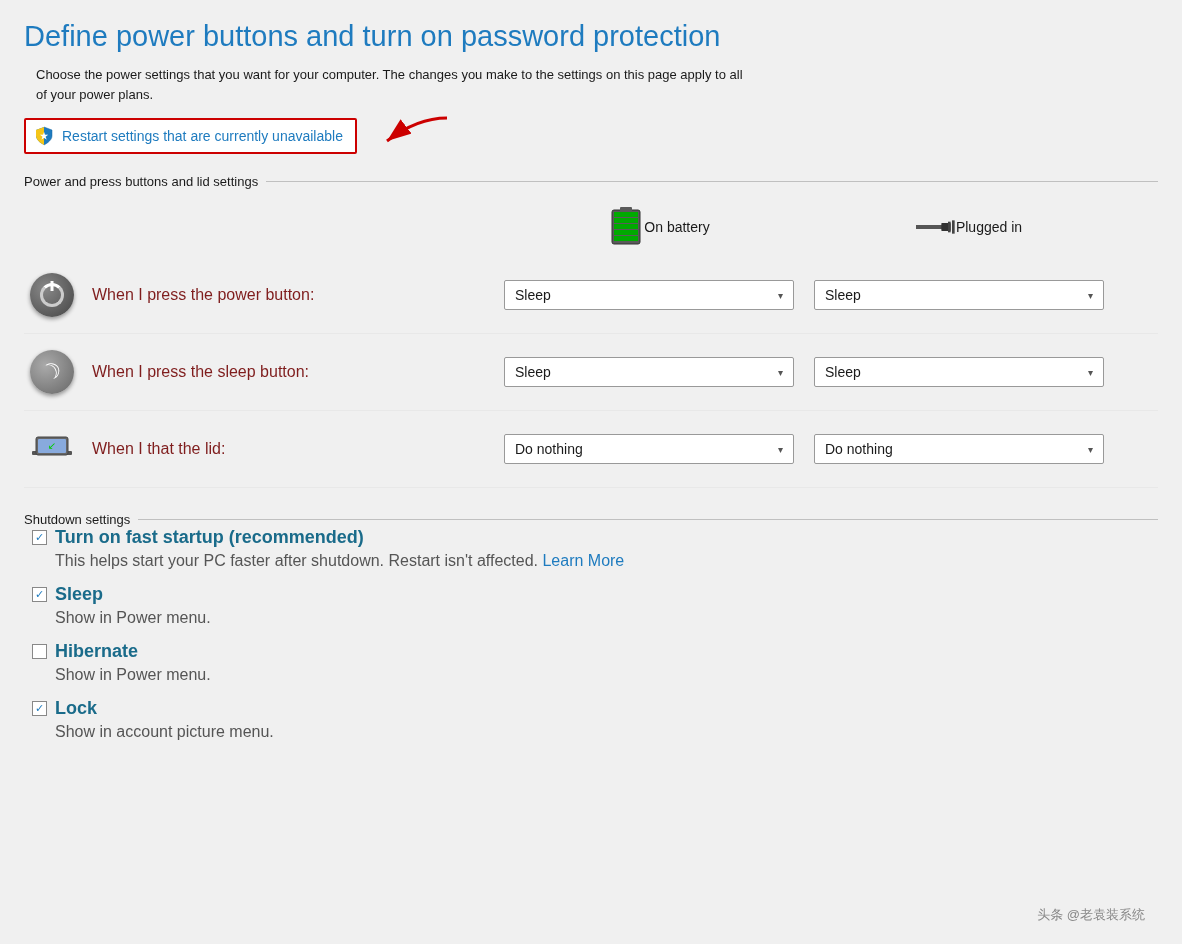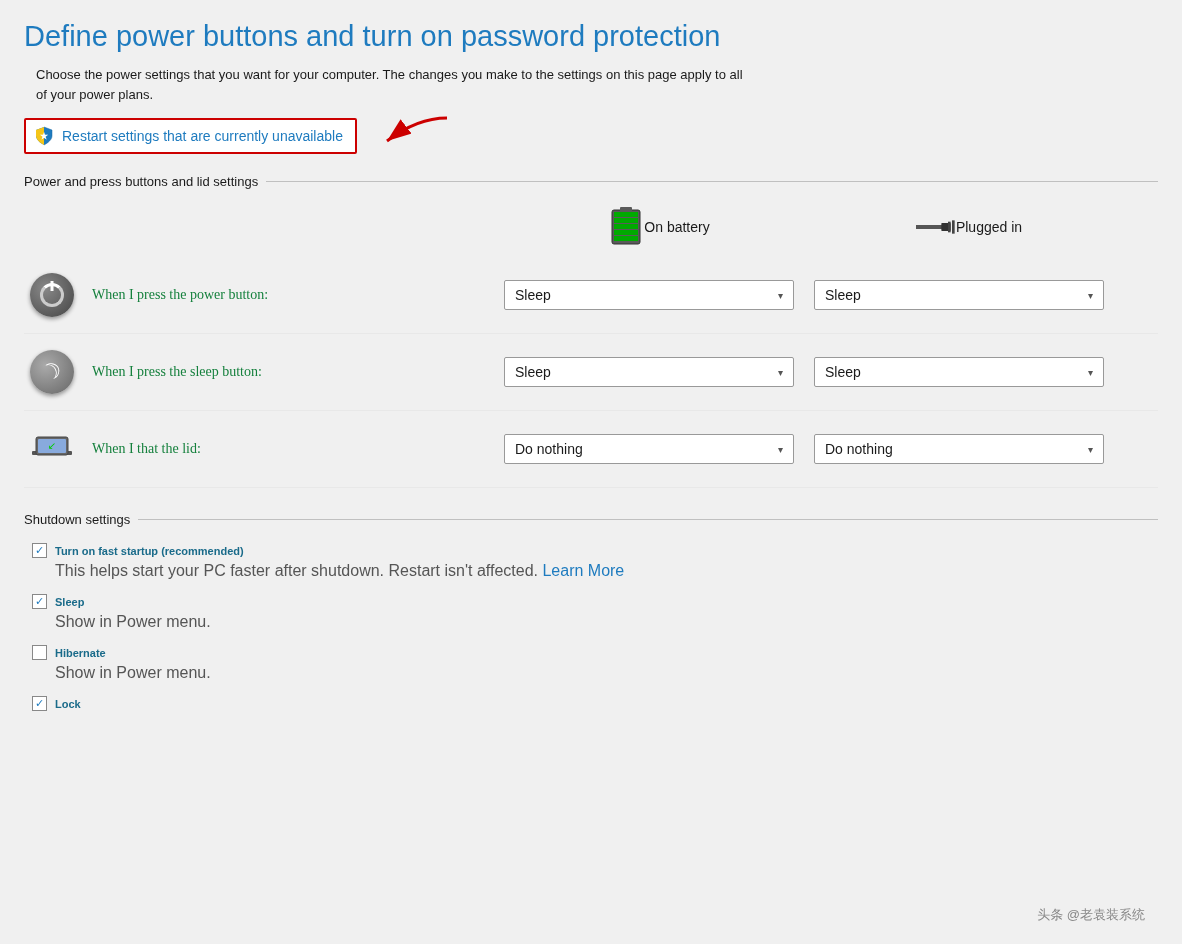--- a/index.html
+++ b/index.html
@@ -154,24 +154,23 @@
 
     .moon-symbol {
       font-size: 22px;
       color: #fff;
       transform: rotate(-30deg);
       display: inline-block;
     }
 
     .setting-label {
       flex: 0 0 420px;
-      font-size: 14px;
-      color: #15803d;
+      font-size: 16px;
+      color: #7f1d1d;
       padding-left: 12px;
-      font-family: Liberation Serif, serif;
     }
 
     .setting-dropdowns {
       display: flex;
       gap: 0;
     }
 
     .dropdown-wrapper {
       width: 310px;
       padding: 0 4px;
@@ -196,21 +195,20 @@
       color: #555;
     }
 
     .shutdown-section {
       margin-top: 8px;
     }
 
     .shutdown-title {
       font-size: 13px;
       color: #1a1a1a;
-      margin-bottom: 16px;
       display: flex;
       align-items: center;
       gap: 8px;
     }
 
     .shutdown-title::after {
       content: '';
       flex: 1;
       height: 1px;
       background: #c0c0c0;
@@ -242,21 +240,21 @@
     .checkbox.checked {
       background: #fff;
     }
 
     .checkmark {
       font-size: 11px;
       color: #1e7bbf;
     }
 
     .checkbox-label {
-      font-size: 11px;
+      font-size: 18px;
       color: #555;
       text-align: center;
     }
 
     .checkbox-label.bold-blue {
       color: #1a6b8a;
       font-weight: 600;
     }
 
     .checkbox-description {
@@ -469,19 +467,20 @@
     <div class="checkbox-description">Show in Power menu.</div>
   </div>
 
   <div class="checkbox-item">
     <div class="checkbox-row">
       <div class="checkbox checked">
         <span class="checkmark">✓</span>
       </div>
       <span class="checkbox-label bold-blue">Lock</span>
     </div>
+    <div class="checkbox-description">Show in account picture menu.</div>
   </div>
 </div>
 
 <div class="watermark">头条 @老袁装系统</div>
 
 
 
 
 </body></html>

